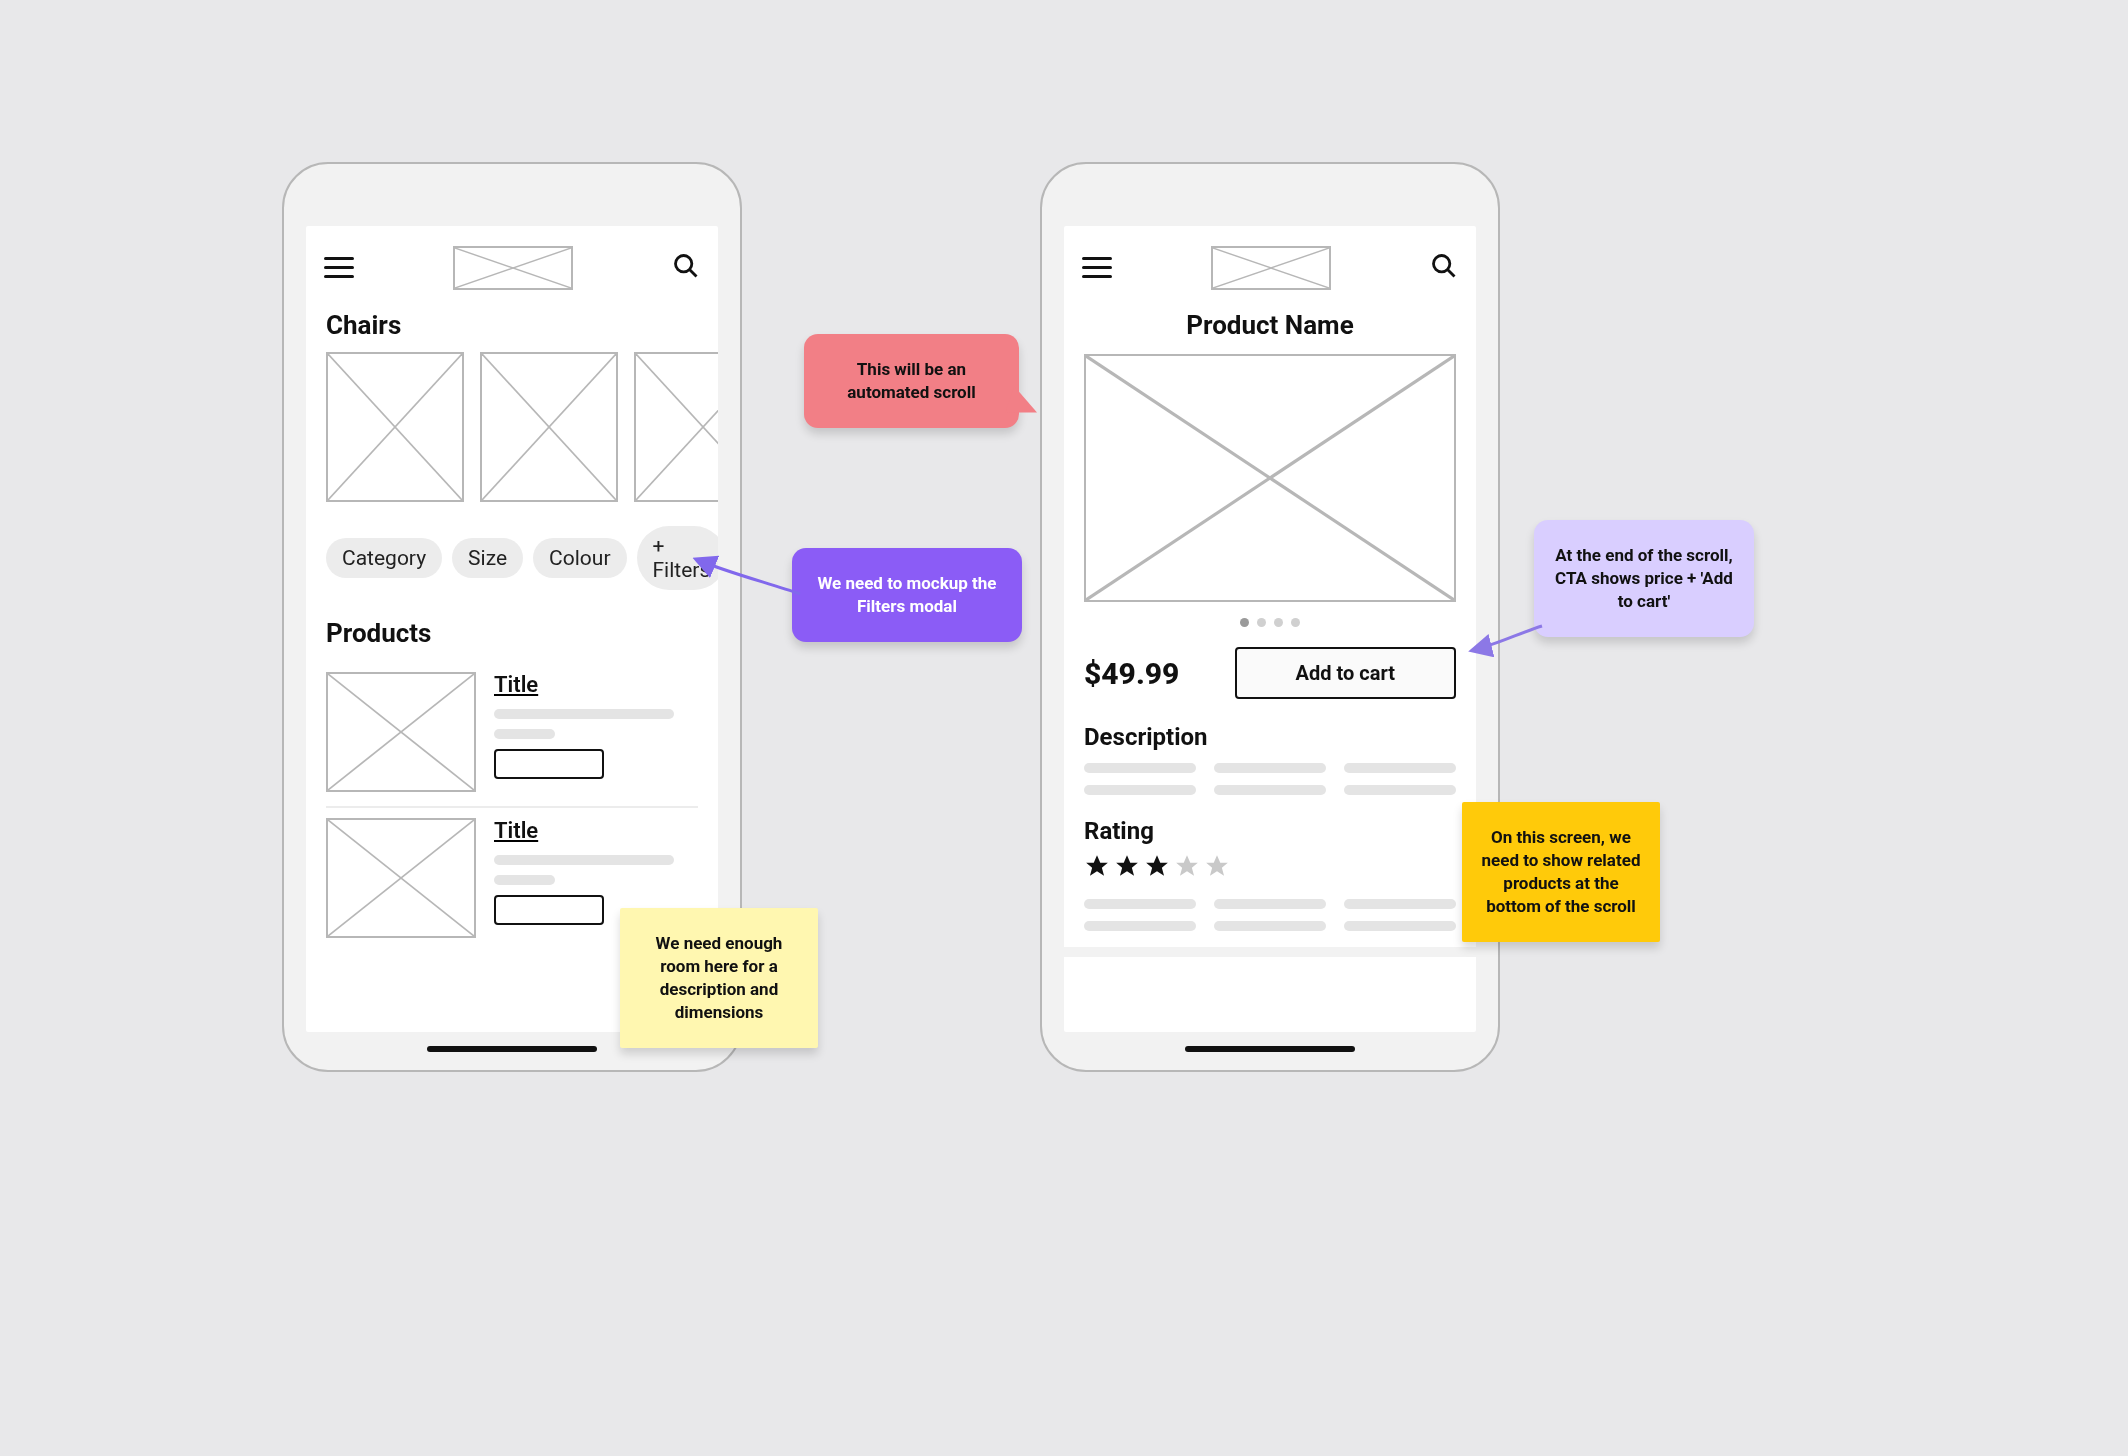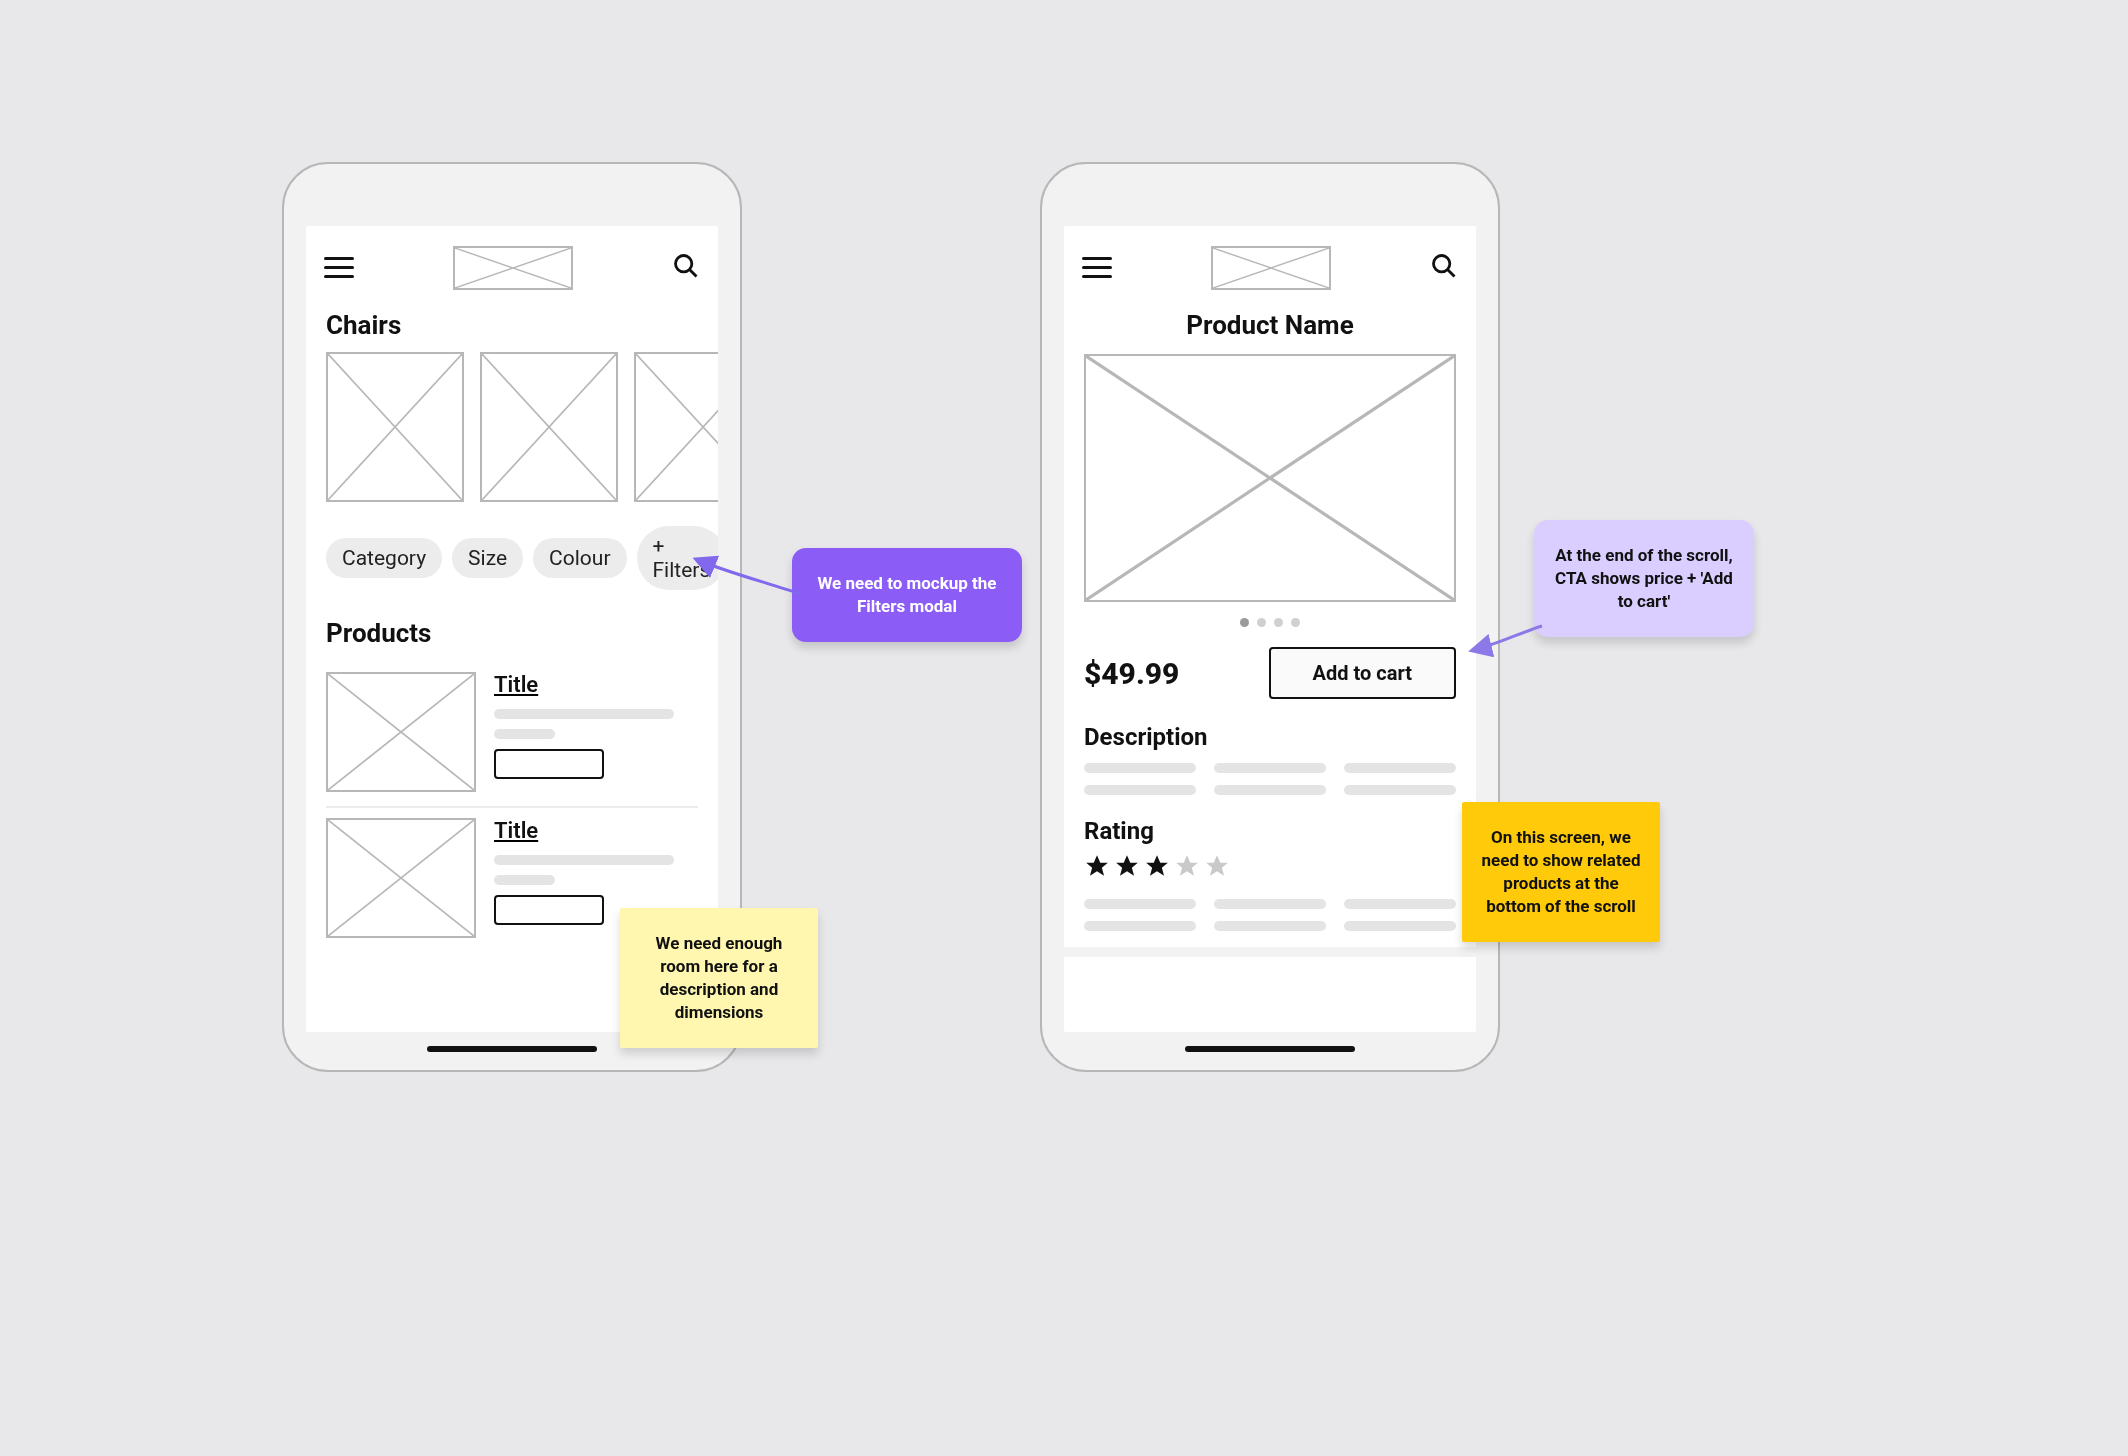--- a/index.html
+++ b/index.html
@@ -132,21 +132,21 @@
   .dot.active { background: #9a9a9a; }
 
   .price-row {
     display: flex; align-items: center; justify-content: space-between;
     padding: 6px 20px 18px 20px;
   }
   .price { font-size: 30px; font-weight: 800; color: #111; }
   .cta-btn {
     font-size: 20px; font-weight: 700; color: #111;
     border: 2px solid #111; border-radius: 4px;
-    padding: 12px 42px; background: #fafafa;
+    padding: 12px 59px; background: #fafafa;
   }
 
   .sub-title {
     font-size: 24px; font-weight: 700; color: #111;
     padding: 6px 20px 8px 20px;
   }
   .skeleton-grid {
     display: grid; grid-template-columns: 1fr 1fr 1fr; gap: 12px 18px;
     padding: 4px 20px 16px 20px;
   }
@@ -377,20 +377,21 @@
 
   </div>
   <div class="home-indicator"></div>
 </div>
 
 
 <div class="note purple" style="left:792px; top:548px;">We need to mockup the Filters modal</div>
 
 <div class="note cream" style="left:620px; top:908px;">We need enough room here for a description and dimensions</div>
 
+<div class="note coral" style="left:804px; top:334px;">This will be an automated scroll</div>
 
 <div class="note lavender" style="left:1534px; top:520px;">At the end of the scroll, CTA shows price + 'Add to cart'</div>
 
 <div class="note gold" style="left:1462px; top:782px;">On this screen, we need to show related products at the bottom of the scroll</div>
 
 <div class="arrow" style="left:692px; top:554px; width:110px; height:46px;">
   <svg viewBox="0 0 110 46">
     <defs>
       <marker id="ah1" markerWidth="8" markerHeight="8" refX="6" refY="4" orient="auto">
         <path d="M0,0 L8,4 L0,8 Z" fill="#8168ec"></path>

